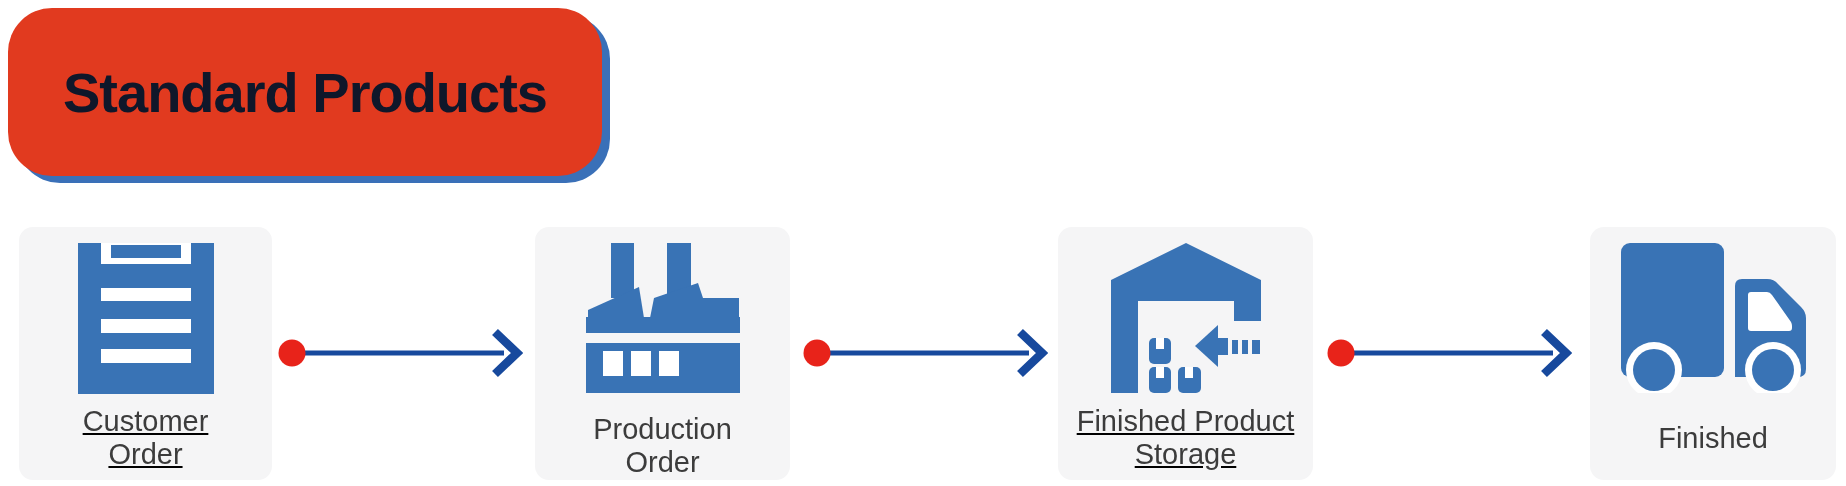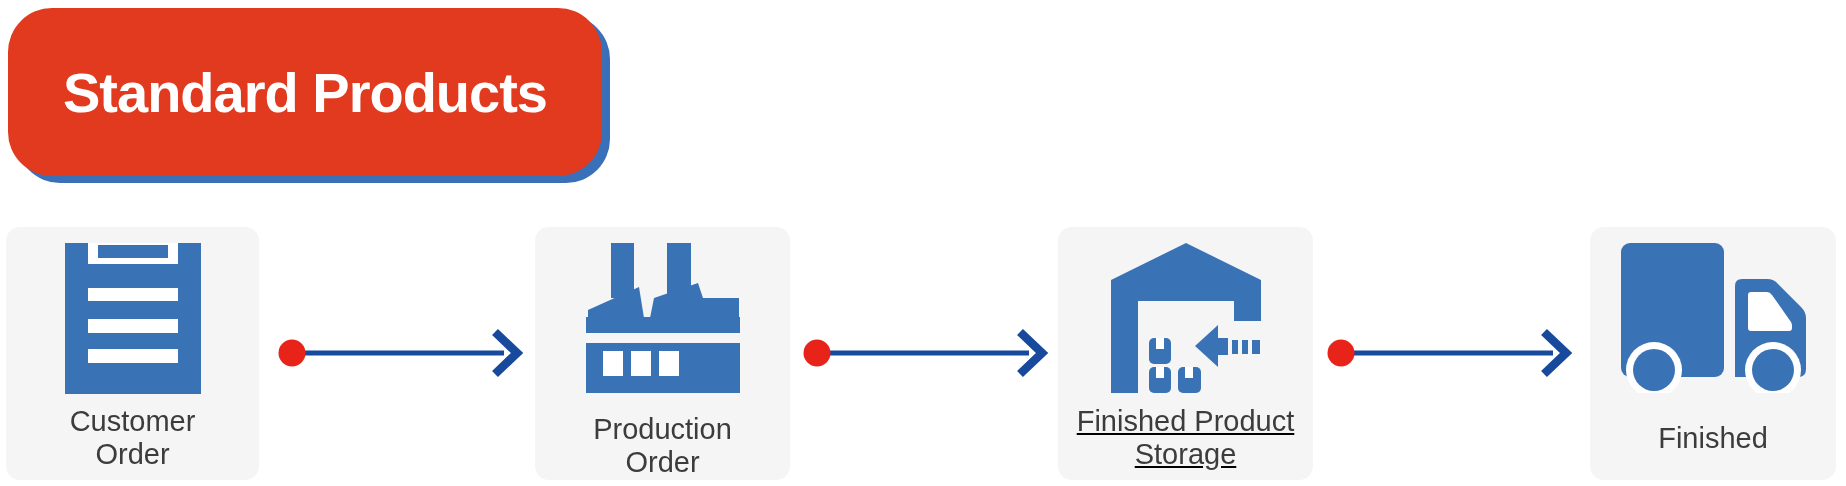--- a/index.html
+++ b/index.html
@@ -28,36 +28,36 @@
   
   .badge{
     position:absolute;left:8px;top:8px;
     width:594px;height:168px;
     background:var(--badge-red);
     border-radius:44px;
     box-shadow:8px 7px 0 0 var(--badge-shadow-blue);
     display:flex;align-items:center;justify-content:center;
   }
   .badge-label{
-    color:#ffffff;
+    color:#0f172a;
     font-size:56px;font-weight:bold;
     letter-spacing:-1px;
     white-space:nowrap;
   }
 
   
   .card{
     position:absolute;top:227px;height:253px;
     background:var(--card-bg);
     border-radius:14px;
     display:flex;flex-direction:column;align-items:center;
     box-sizing:border-box;
     padding-top:12px;padding-bottom:8px;
   }
-  .card-1{left:6px;width:253px;}
+  .card-1{left:19px;width:253px;text-decoration:underline;}
   .card-2{left:535px;width:255px;gap:16px;}
   .card-3{left:1058px;width:255px;text-decoration:underline;}
   .card-4{left:1590px;width:246px;}
   .icon-wrap{
     height:158px;
     display:flex;align-items:center;justify-content:center;
     flex:none;
   }
   .icon-wrap svg{display:block;}
   .blue{fill:var(--icon-blue);}

